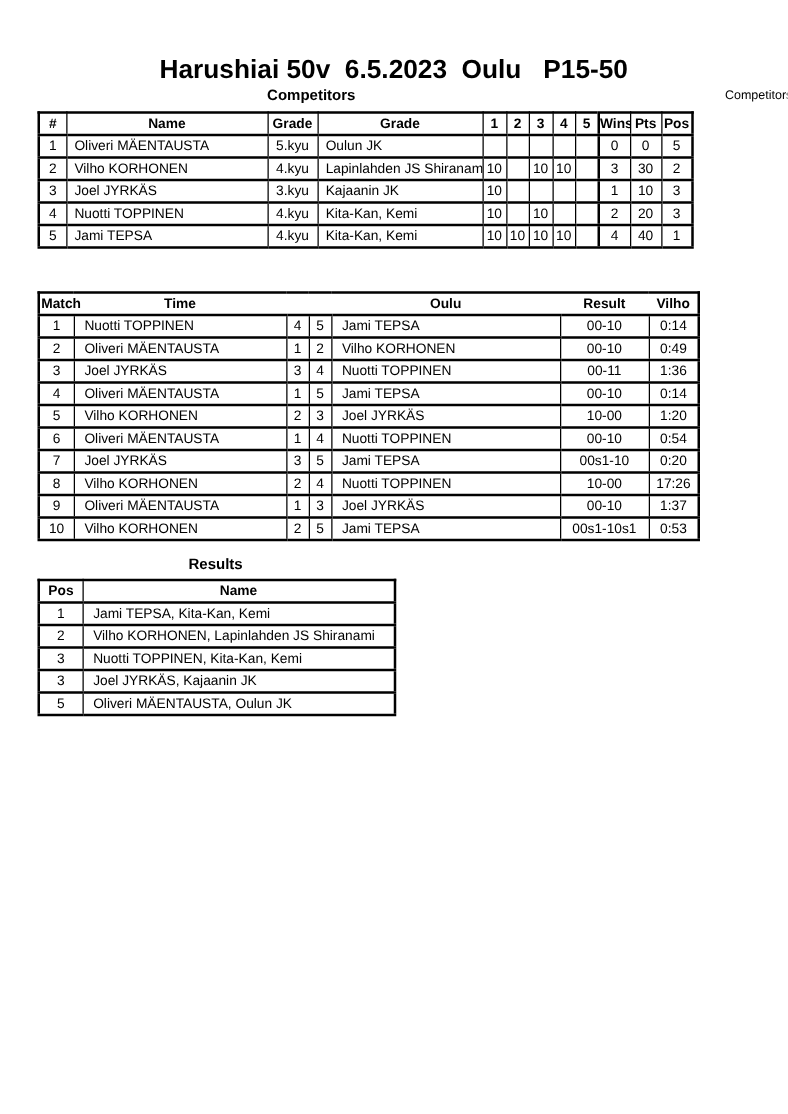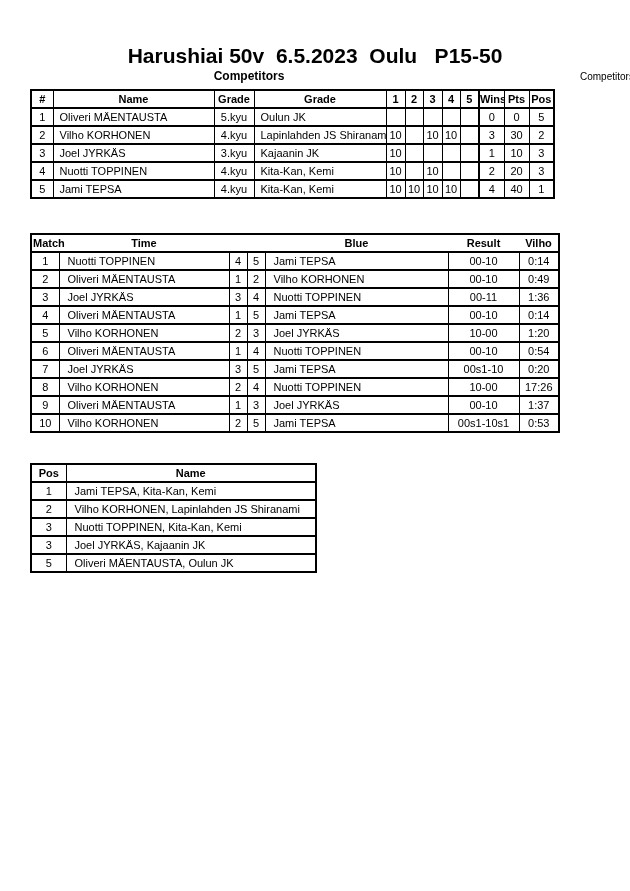--- a/index.html
+++ b/index.html
@@ -168,21 +168,21 @@
       <col style="width:183px">
         <col style="width:71px">
         <col style="width:40px">
     </colgroup>
     <thead>
       <tr>
         <th class="th-match">Match</th>
         <th>Time</th>
         <th></th>
         <th></th>
-        <th>Blue</th>
+        <th>Oulu</th>
         <th>Result</th>
         <th>Vilho</th>
       </tr>
     </thead>
     <tbody>
 
         <tr>
           <td>1</td>
           <td class="al8">Nuotti TOPPINEN</td>
           <td>4</td>
@@ -277,20 +277,21 @@
           <td class="al8">Vilho KORHONEN</td>
           <td>2</td>
           <td>5</td>
           <td class="al8">Jami TEPSA</td>
           <td>00s1-10s1</td>
           <td>0:53</td>
         </tr>
       </tbody>
   </table>
 
+  <div class="section-heading res-heading">Results</div>
 
   <table class="tbl-results">
     <colgroup>
       <col style="width:35px">
         <col style="width:250px">
     </colgroup>
     <thead>
       <tr>
         <th>Pos</th>
         <th>Name</th>

